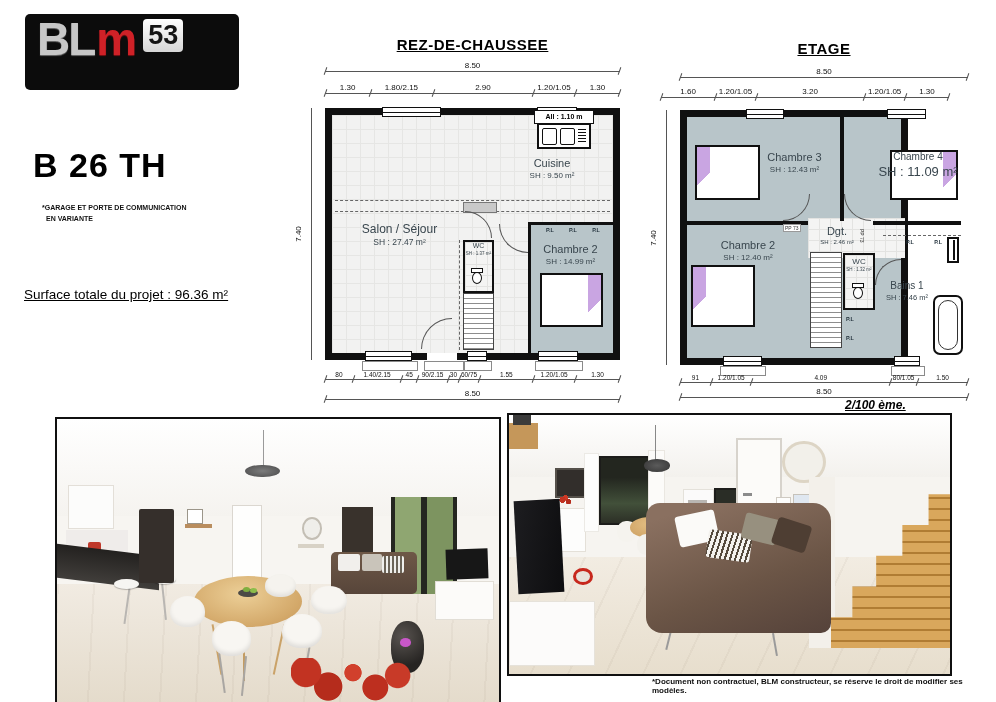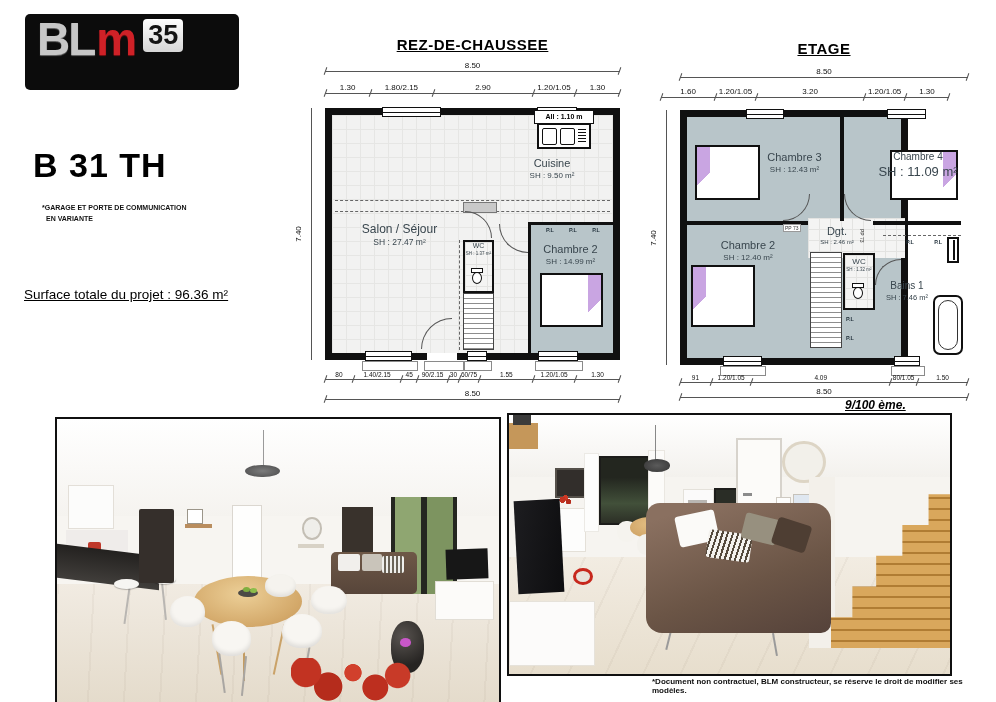--- a/index.html
+++ b/index.html
@@ -72,25 +72,25 @@
 </style>
 </head>
 <body>
 
 <div class="page">
 
   <div class="abs logo">
     <div class="logo-row">
       <span class="logo-bl">BL</span>
       <span class="logo-m">m</span>
-      <span class="logo-num">35</span>
-    </div>
-  </div>
-
-  <div class="abs title-model">B 31 TH</div>
+      <span class="logo-num">53</span>
+    </div>
+  </div>
+
+  <div class="abs title-model">B 26 TH</div>
   <div class="abs model-note">
     <div>*GARAGE ET PORTE DE COMMUNICATION</div>
     <div style="padding-left:4px">EN VARIANTE</div>
   </div>
   <div class="abs surface">Surface totale du projet : 96.36 m²</div>
 
   <div class="abs plan-title" style="left:325px;top:36px;width:295px">REZ-DE-CHAUSSEE</div>
 
   <div class="dimrow" style="left:325px;top:58px;width:295px">
     <div class="seg" style="flex:1"><span>8.50</span></div>
@@ -274,21 +274,21 @@
   <div class="dimrow sm" style="left:680px;top:369px;width:288px">
     <div class="seg" style="flex:0.91"><span>91</span></div>
     <div class="seg" style="flex:1.20"><span>1.20/1.05</span></div>
     <div class="seg" style="flex:4.09"><span>4.09</span></div>
     <div class="seg" style="flex:0.80"><span>80/1.05</span></div>
     <div class="seg" style="flex:1.50"><span>1.50</span></div>
   </div>
   <div class="dimrow" style="left:680px;top:384px;width:288px">
     <div class="seg" style="flex:1"><span>8.50</span></div>
   </div>
-  <div class="abs scale-lbl" style="left:845px;top:398px">9/100 ème.</div>
+  <div class="abs scale-lbl" style="left:845px;top:398px">2/100 ème.</div>
 
   <div class="photo" style="left:55px;top:417px;width:442px;height:285px">
     <div class="f" style="left:0;top:0;width:100%;height:34%;background:linear-gradient(#ffffff,#f5f3ef)"></div>
     <div class="f" style="left:0;top:34%;width:100%;height:26%;background:#f7f5f1"></div>
     <div class="f" style="left:0;top:58%;width:100%;height:42%;background:repeating-linear-gradient(93deg,rgba(120,100,80,.06) 0 2px,transparent 2px 36px),linear-gradient(#f1ebe2,#e4dbcb)"></div>
 
     <div class="f" style="left:46.5%;top:4%;width:1px;height:13%;background:#9a9a9a"></div>
     <div class="f" style="left:42.5%;top:16%;width:8%;height:4.5%;background:radial-gradient(#7c7c7c,#4b4b4b);border-radius:50%"></div>
 
     <div class="f" style="left:2.5%;top:23%;width:10%;height:15%;background:#fcfcfb;border:1px solid #e3dfd8"></div>

